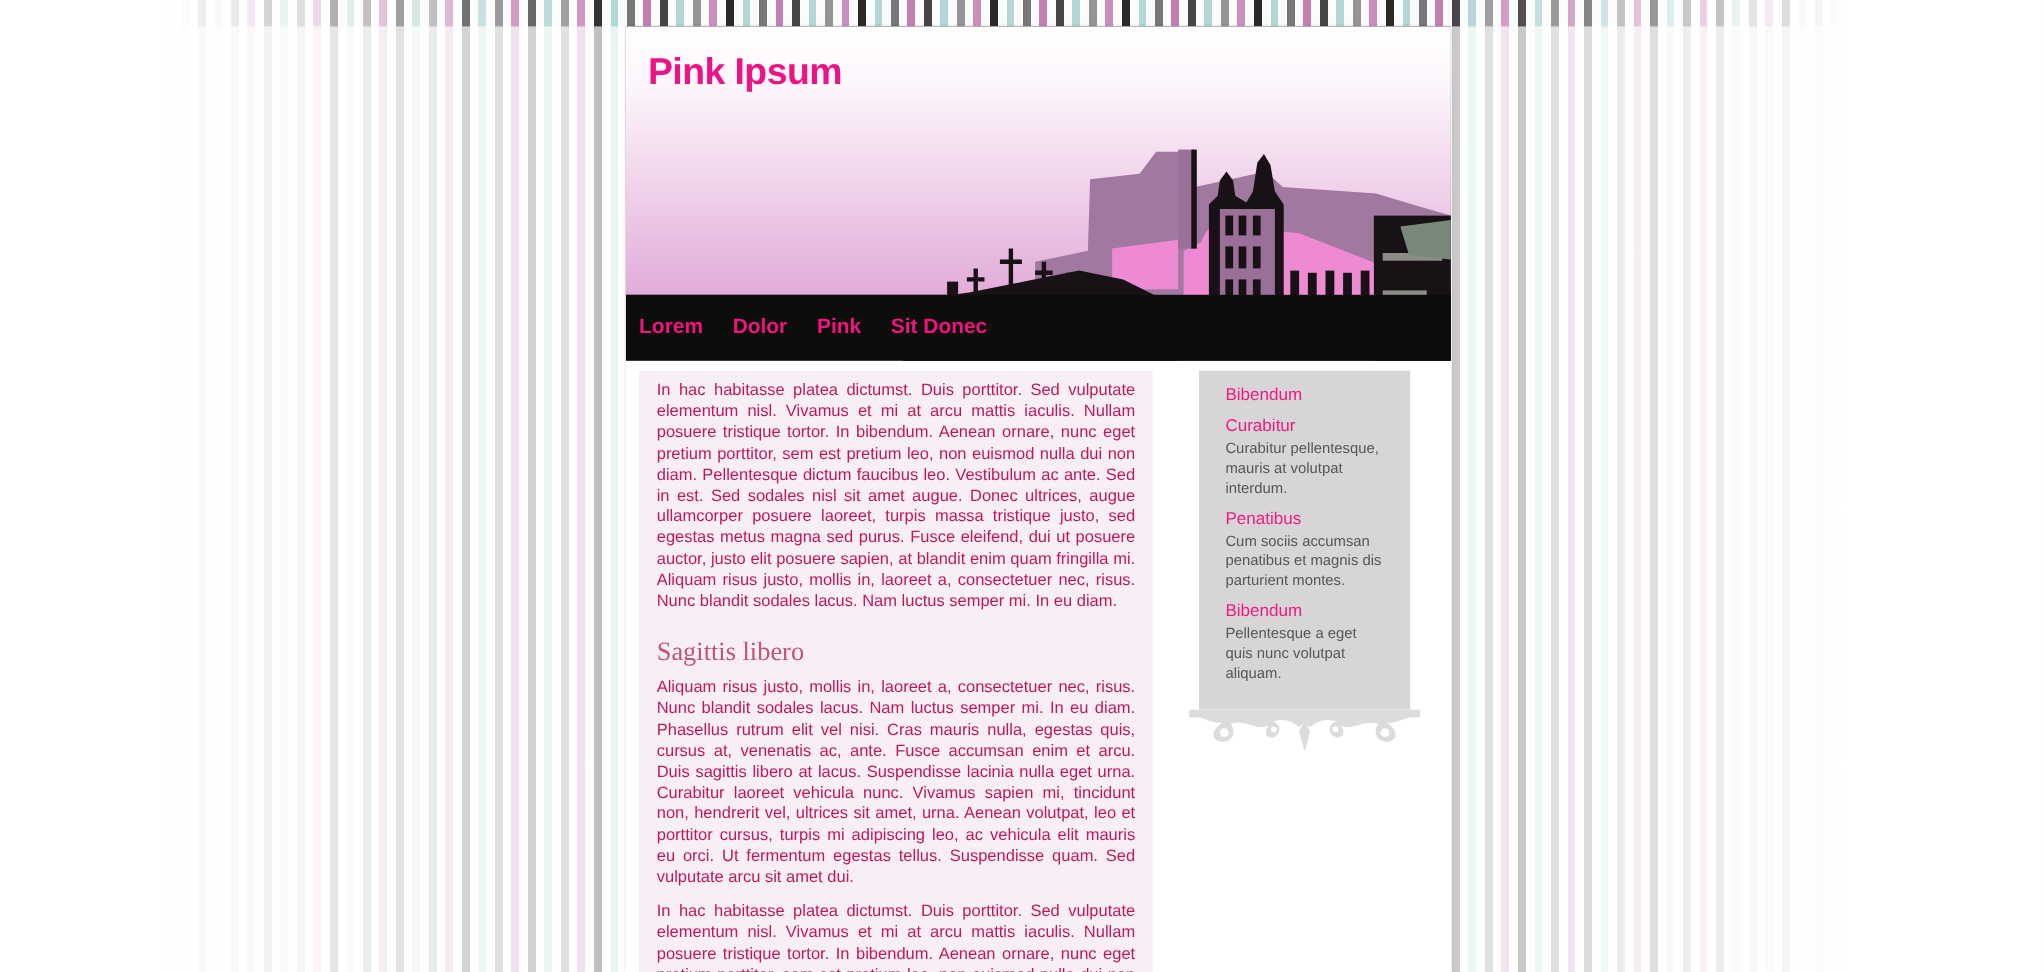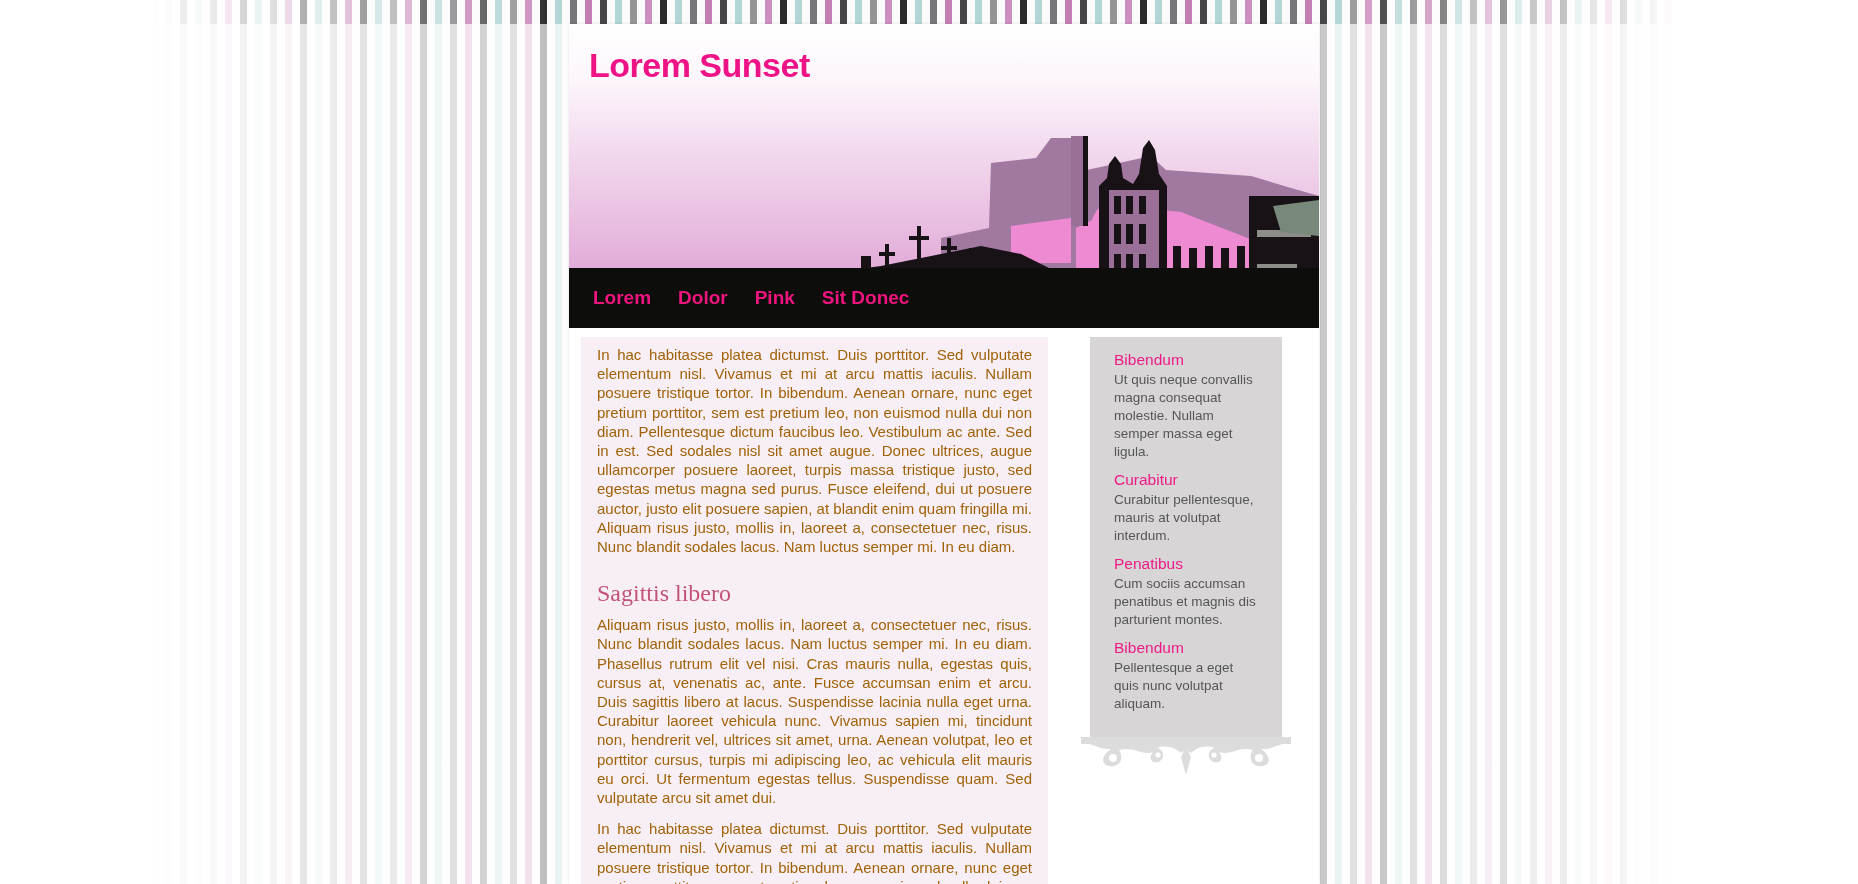--- a/index.html
+++ b/index.html
@@ -42,30 +42,30 @@
   
   .header{position:relative;height:244px;background:#0e0e0d;overflow:visible;}
   .sky{position:absolute;inset:0;border-radius:0 0 26px 0;
     background:linear-gradient(180deg,#ffffff 0%,#fdf6fc 22%,#efd0e9 62%,#e2acd9 100%);}
   .site-title{position:absolute;left:20px;top:22px;margin:0;font-size:34px;font-weight:bold;
     letter-spacing:-.5px;color:#ee1287;}
   .skyline{position:absolute;right:0;bottom:-60px;width:498px;height:250px;pointer-events:none;}
 
   
   .nav{position:relative;height:60px;background:#0d0d0c;display:flex;align-items:center;
-    gap:27px;padding-left:24px;box-sizing:border-box;}
+    gap:27px;padding-left:12px;box-sizing:border-box;}
   .nav a{color:#f0147f;font-size:19px;font-weight:bold;text-decoration:none;}
 
   
   .content{display:flex;justify-content:space-between;padding:9px 12px 0;box-sizing:border-box;}
   .main-col{width:467px;background:#f8eff6;padding:8px 16px 20px;box-sizing:border-box;min-height:560px;}
   .main-col h2{margin:6px 0 8px;font-family:"Liberation Serif","DejaVu Serif",serif;font-weight:normal;
     font-size:24px;color:#c25377;}
   .main-col h2.second{margin-top:24px;}
-  .main-col p{margin:0 0 4px;font-size:15px;line-height:19.2px;color:#a16207;text-align:justify;}
+  .main-col p{margin:0 0 4px;font-size:15px;line-height:19.2px;color:#be185d;text-align:justify;}
   .main-col p + p{margin-top:12px;}
 
   .side-col{width:242px;display:flex;flex-direction:column;align-items:center;}
   .sidebar-box{width:192px;box-sizing:border-box;background:#d8d5d6;padding:14px 22px 18px 24px;}
   .sidebar-box h3{margin:10px 0 2px;font-size:15.5px;font-weight:normal;color:#ee1b87;}
   .sidebar-box h3:first-child{margin-top:0;}
   .sidebar-box p{margin:2px 0 6px;font-size:13.5px;line-height:18px;color:#565656;}
   .flourish{display:block;margin-top:0;}
 </style>
 </head>
@@ -150,36 +150,35 @@
       </svg>
     </div>
 
     <div class="nav">
       <a href="#">Lorem</a>
       <a href="#">Dolor</a>
       <a href="#">Pink</a>
       <a href="#">Sit Donec</a>
     </div>
 
-    <h1 class="site-title" style="position:absolute;left:20px;top:22px;">Lorem Sunset</h1>
+    <h1 class="site-title" style="position:absolute;left:20px;top:22px;">Pink Ipsum</h1>
 
     <div class="content">
 
       <div class="main-col">
         <p>In hac habitasse platea dictumst. Duis porttitor. Sed vulputate elementum nisl. Vivamus et mi at arcu mattis iaculis. Nullam posuere tristique tortor. In bibendum. Aenean ornare, nunc eget pretium porttitor, sem est pretium leo, non euismod nulla dui non diam. Pellentesque dictum faucibus leo. Vestibulum ac ante. Sed in est. Sed sodales nisl sit amet augue. Donec ultrices, augue ullamcorper posuere laoreet, turpis massa tristique justo, sed egestas metus magna sed purus. Fusce eleifend, dui ut posuere auctor, justo elit posuere sapien, at blandit enim quam fringilla mi. Aliquam risus justo, mollis in, laoreet a, consectetuer nec, risus. Nunc blandit sodales lacus. Nam luctus semper mi. In eu diam.</p>
 
         <h2 class="second">Sagittis libero</h2>
         <p>Aliquam risus justo, mollis in, laoreet a, consectetuer nec, risus. Nunc blandit sodales lacus. Nam luctus semper mi. In eu diam. Phasellus rutrum elit vel nisi. Cras mauris nulla, egestas quis, cursus at, venenatis ac, ante. Fusce accumsan enim et arcu. Duis sagittis libero at lacus. Suspendisse lacinia nulla eget urna. Curabitur laoreet vehicula nunc. Vivamus sapien mi, tincidunt non, hendrerit vel, ultrices sit amet, urna. Aenean volutpat, leo et porttitor cursus, turpis mi adipiscing leo, ac vehicula elit mauris eu orci. Ut fermentum egestas tellus. Suspendisse quam. Sed vulputate arcu sit amet dui.</p>
         <p>In hac habitasse platea dictumst. Duis porttitor. Sed vulputate elementum nisl. Vivamus et mi at arcu mattis iaculis. Nullam posuere tristique tortor. In bibendum. Aenean ornare, nunc eget pretium porttitor, sem est pretium leo, non euismod nulla dui non diam. Pellentesque dictum faucibus leo. Vestibulum ac ante. Sed in est.</p>
       </div>
 
       <div class="side-col">
         <div class="sidebar-box">
           <h3>Bibendum</h3>
-          <p>Ut quis neque convallis magna consequat molestie. Nullam semper massa eget ligula.</p>
           <h3>Curabitur</h3>
           <p>Curabitur pellentesque, mauris at volutpat interdum.</p>
           <h3>Penatibus</h3>
           <p>Cum sociis accumsan penatibus et magnis dis parturient montes.</p>
           <h3>Bibendum</h3>
           <p>Pellentesque a eget quis nunc volutpat aliquam.</p>
         </div>
 
         <svg class="flourish" width="210" height="44" viewBox="-105 0 210 44" xmlns="http://www.w3.org/2000/svg">
           <g fill="#dcdcdc">

